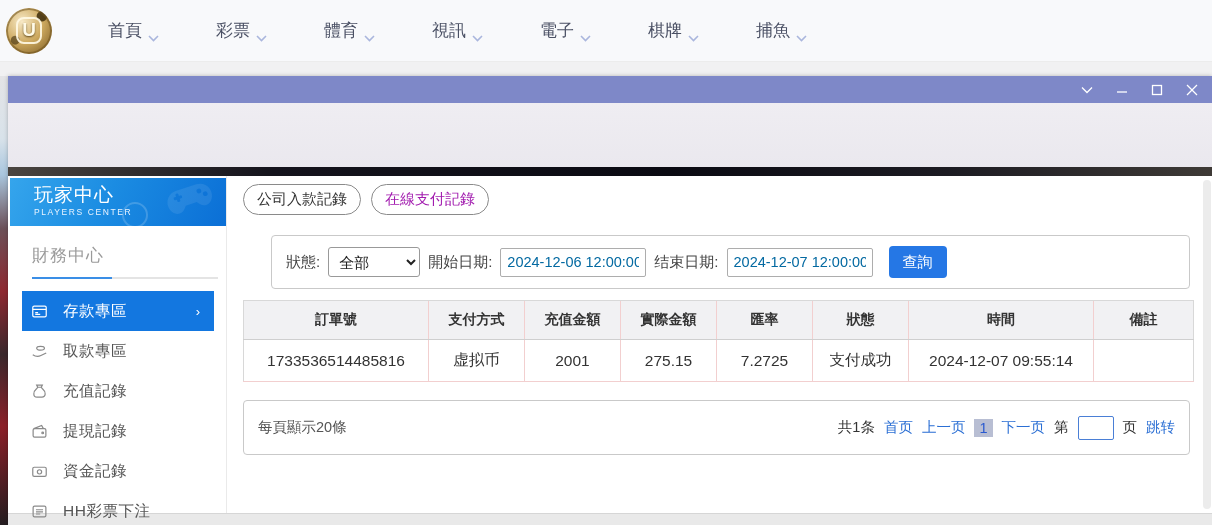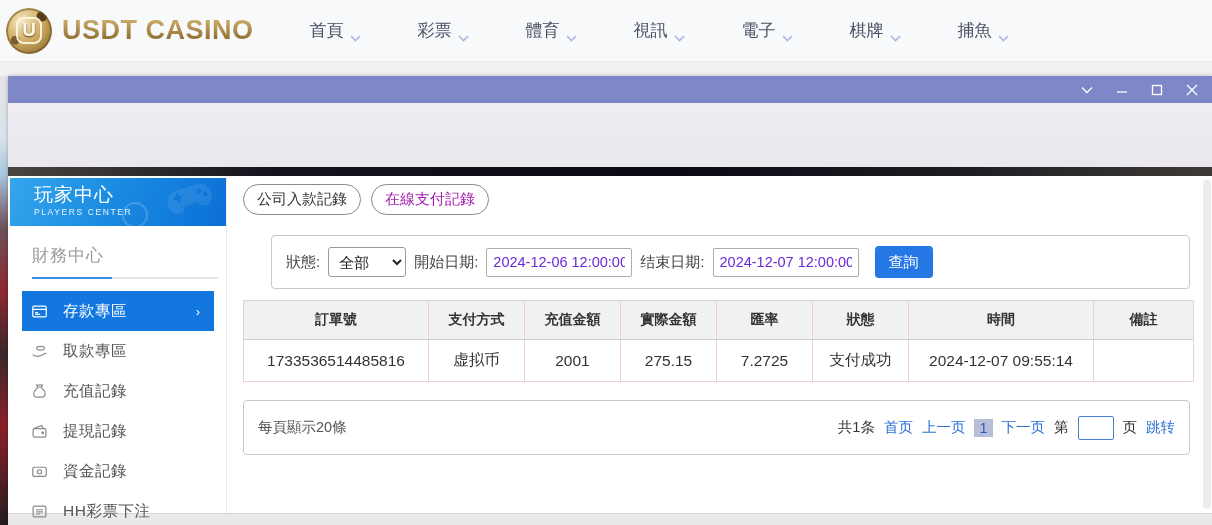--- a/index.html
+++ b/index.html
@@ -78,25 +78,25 @@
   .main { flex:1; padding:8px 22px 0 16px; min-width:0; }
   .tabs { display:flex; gap:10px; }
   .tab-pill { border:1px solid #8a8a8a; border-radius:16px; background:#fff;
               padding:5px 13px; font-size:15px; color:#333; cursor:pointer;
               font-family:"Liberation Sans", sans-serif; }
   .tab-pill.active { color:#a21caf; }
 
   .filterbox { margin-top:20px; border:1px solid #c9c9c9; border-radius:4px;
                height:54px; display:flex; align-items:center; padding:0 14px; gap:8px;margin-left:28px; }
   .f-label { font-size:15px; color:#444; }
-  .status-select { width:78px; height:30px; border:1px solid #999; border-radius:3px;
+  .status-select { width:92px; height:30px; border:1px solid #999; border-radius:3px;
                    font-size:15px; color:#222; background:#fff; padding-left:6px;
                    font-family:"Liberation Sans", sans-serif; }
   .date-input { width:146px; height:29px; border:1px solid #adadad; border-radius:2px;
-                font-size:14.5px; color:#6d28d9; padding:0 6px;
+                font-size:14.5px; color:#0369a1; padding:0 6px;
                 font-family:"Liberation Sans", sans-serif; }
   .search-btn { margin-left:8px; width:58px; height:32px; background:#2577e5; color:#fff;
                 border:none; border-radius:4px; font-size:15px; cursor:pointer;
                 font-family:"Liberation Sans", sans-serif; }
 
   table.records { margin-top:11px; width:100%; border-collapse:collapse; table-layout:fixed; }
   table.records th { height:39px; background:#f1f1f3; font-size:14px; font-weight:bold;
                      color:#333; border-bottom:1px solid #cfcfcf; }
   table.records td { height:42px; font-size:15.5px; color:#333; text-align:center;
                      background:#fff; border-bottom:1px solid #f2cttc; }
@@ -118,21 +118,20 @@
               font-size:14px; text-align:center; }
 </style>
 </head>
 <body>
 
 <div class="topbar">
   <div class="logo-wrap">
     <div class="logo-ball">
       <span class="logo-u">U</span>
     </div>
-    <span class="logo-text">USDT CASINO</span>
   </div>
   <div class="nav">
     <div class="nav-item">
       <span class="nav-label">首頁</span>
       <svg class="chev" viewBox="0 0 11 7">
           <polyline points="1,1 5.5,5.5 10,1" fill="none" stroke="#aab6dd" stroke-width="1.6"></polyline>
         </svg>
     </div>
     <div class="nav-item">
       <span class="nav-label">彩票</span>

